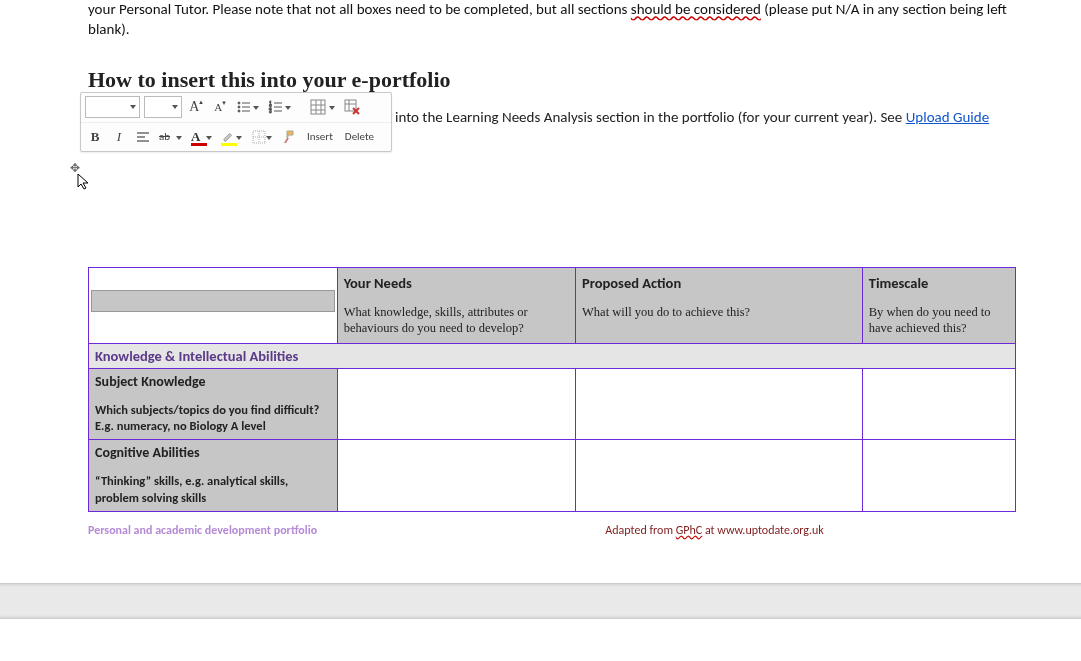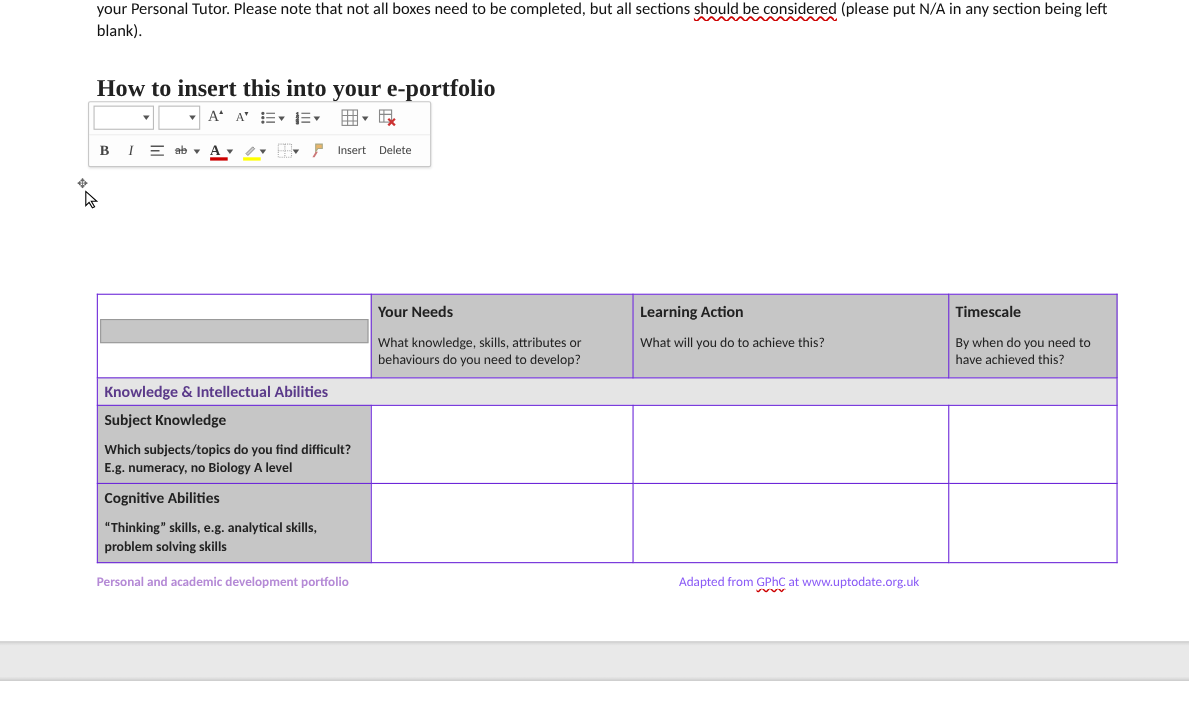--- a/index.html
+++ b/index.html
@@ -173,20 +173,21 @@
   }
   .hdr-title {
     font-weight: bold;
     font-size: 14.5px;
   }
   .hdr-sub {
     font-size: 12.5px;
     font-weight: normal;
     margin-top: 12px;
     line-height: 1.3;
+    font-family: Liberation Serif, serif;
   }
   .col-needs { width: 244px; }
   .col-action { width: 294px; }
   .col-time { width: 156px; }
   .section-row td {
     background: #e5e5e5;
     font-weight: bold;
     color: #5b3a8a;
     font-size: 14.5px;
     padding: 3px 6px;
@@ -216,23 +217,23 @@
     width: 928px;
     font-size: 12px;
   }
   .footer-left {
     color: #b58ad6;
     font-weight: bold;
   }
   .footer-right {
     margin-left: auto;
     margin-right: auto;
-    color: #8b5cf6;
+    color: #7f1d1d;
     position: relative;
-    left: 60px;
+    left: 48px;
   }
   .page-break {
     height: 36px;
     background: #e9e9e9;
     border-top: 1px solid #ccc;
     border-bottom: 1px solid #ccc;
     margin-top: 46px;
     position: relative;
   }
   .page-break::before, .page-break::after {
@@ -361,38 +362,41 @@
         <svg class="tb-icon" viewBox="0 0 16 16">
             <path d="M6 2h6v4H8l-2 3V2z" fill="#e8b56b" stroke="#aa8"></path>
             <path d="M6 9l-3 5h2l3-5z" fill="#c77"></path>
           </svg>
       </div>
       <div class="tb-label">Insert</div>
       <div class="tb-label">Delete</div>
     </div>
   </div>
 
+  <div class="para-after-toolbar">
+    <span>into the Learning Needs Analysis section in the portfolio (for your current year). See </span><a class="link">Upload Guide</a>
+  </div>
 
   <div class="move-handle">✥</div>
   <svg class="cursor-arrow" width="14" height="18">
       <path d="M1 1 L1 14 L4 11 L7 16 L9 15 L6 10 L11 10 Z" fill="#fff" stroke="#000" stroke-width="1"></path>
     </svg>
 
   <table class="lna-table">
     <tbody>
         <tr>
       <td class="hdr-blank">
         <div class="hdr-blank-inner"></div>
       </td>
       <td class="hdr-cell col-needs">
         <div class="hdr-title">Your Needs</div>
         <div class="hdr-sub">What knowledge, skills, attributes or behaviours do you need to develop?</div>
       </td>
       <td class="hdr-cell col-action">
-        <div class="hdr-title">Learning Action</div>
+        <div class="hdr-title">Proposed Action</div>
         <div class="hdr-sub">What will you do to achieve this?</div>
       </td>
       <td class="hdr-cell col-time">
         <div class="hdr-title">Timescale</div>
         <div class="hdr-sub">By when do you need to have achieved this?</div>
       </td>
     </tr>
     <tr class="section-row">
       <td colspan="4">Knowledge &amp; Intellectual Abilities</td>
     </tr>

